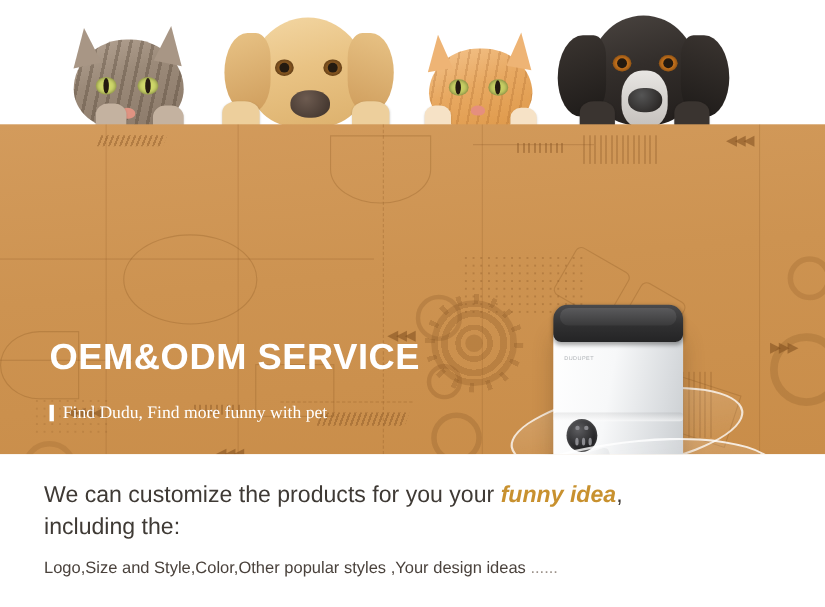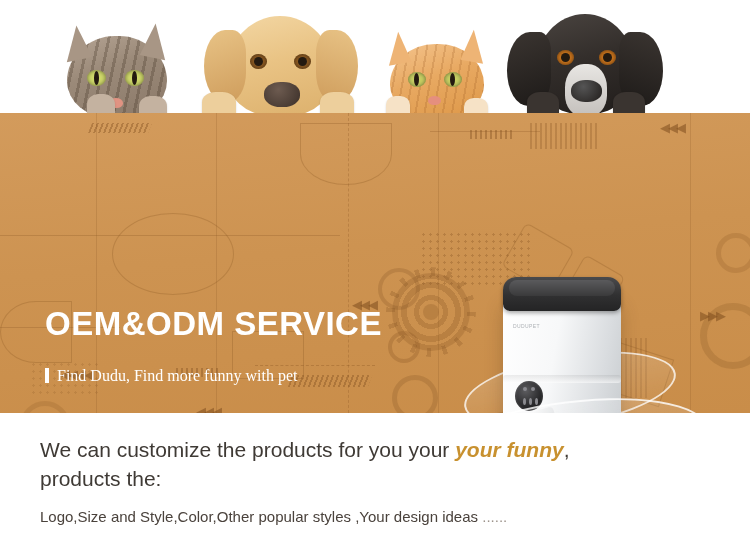--- a/index.html
+++ b/index.html
@@ -437,21 +437,21 @@
         <div class="feeder-led" style="left:20px; top:17px; width:3px; height:7px;"></div>
       </div>
       <div class="chute"></div>
 
       <div class="ribbon" style="left:-48px; top:140px; width:300px; height:96px; border-color:rgba(255,255,255,.8);"></div>
     </div>
   </div>
 
   <div class="bottom">
     <div class="bottom-head">
-      <span>We can customize the products for you your </span><span class="accent">your funny</span><span>,</span><br>
-      <span>products the:</span>
+      <span>We can customize the products for you your </span><span class="accent">funny idea</span><span>,</span><br>
+      <span>including the:</span>
     </div>
     <div class="bottom-sub">
       <span>Logo,Size and Style,Color,Other popular styles ,Your design ideas </span><span class="ellip">......</span>
     </div>
   </div>
 
 </div>
 
 </body></html>

